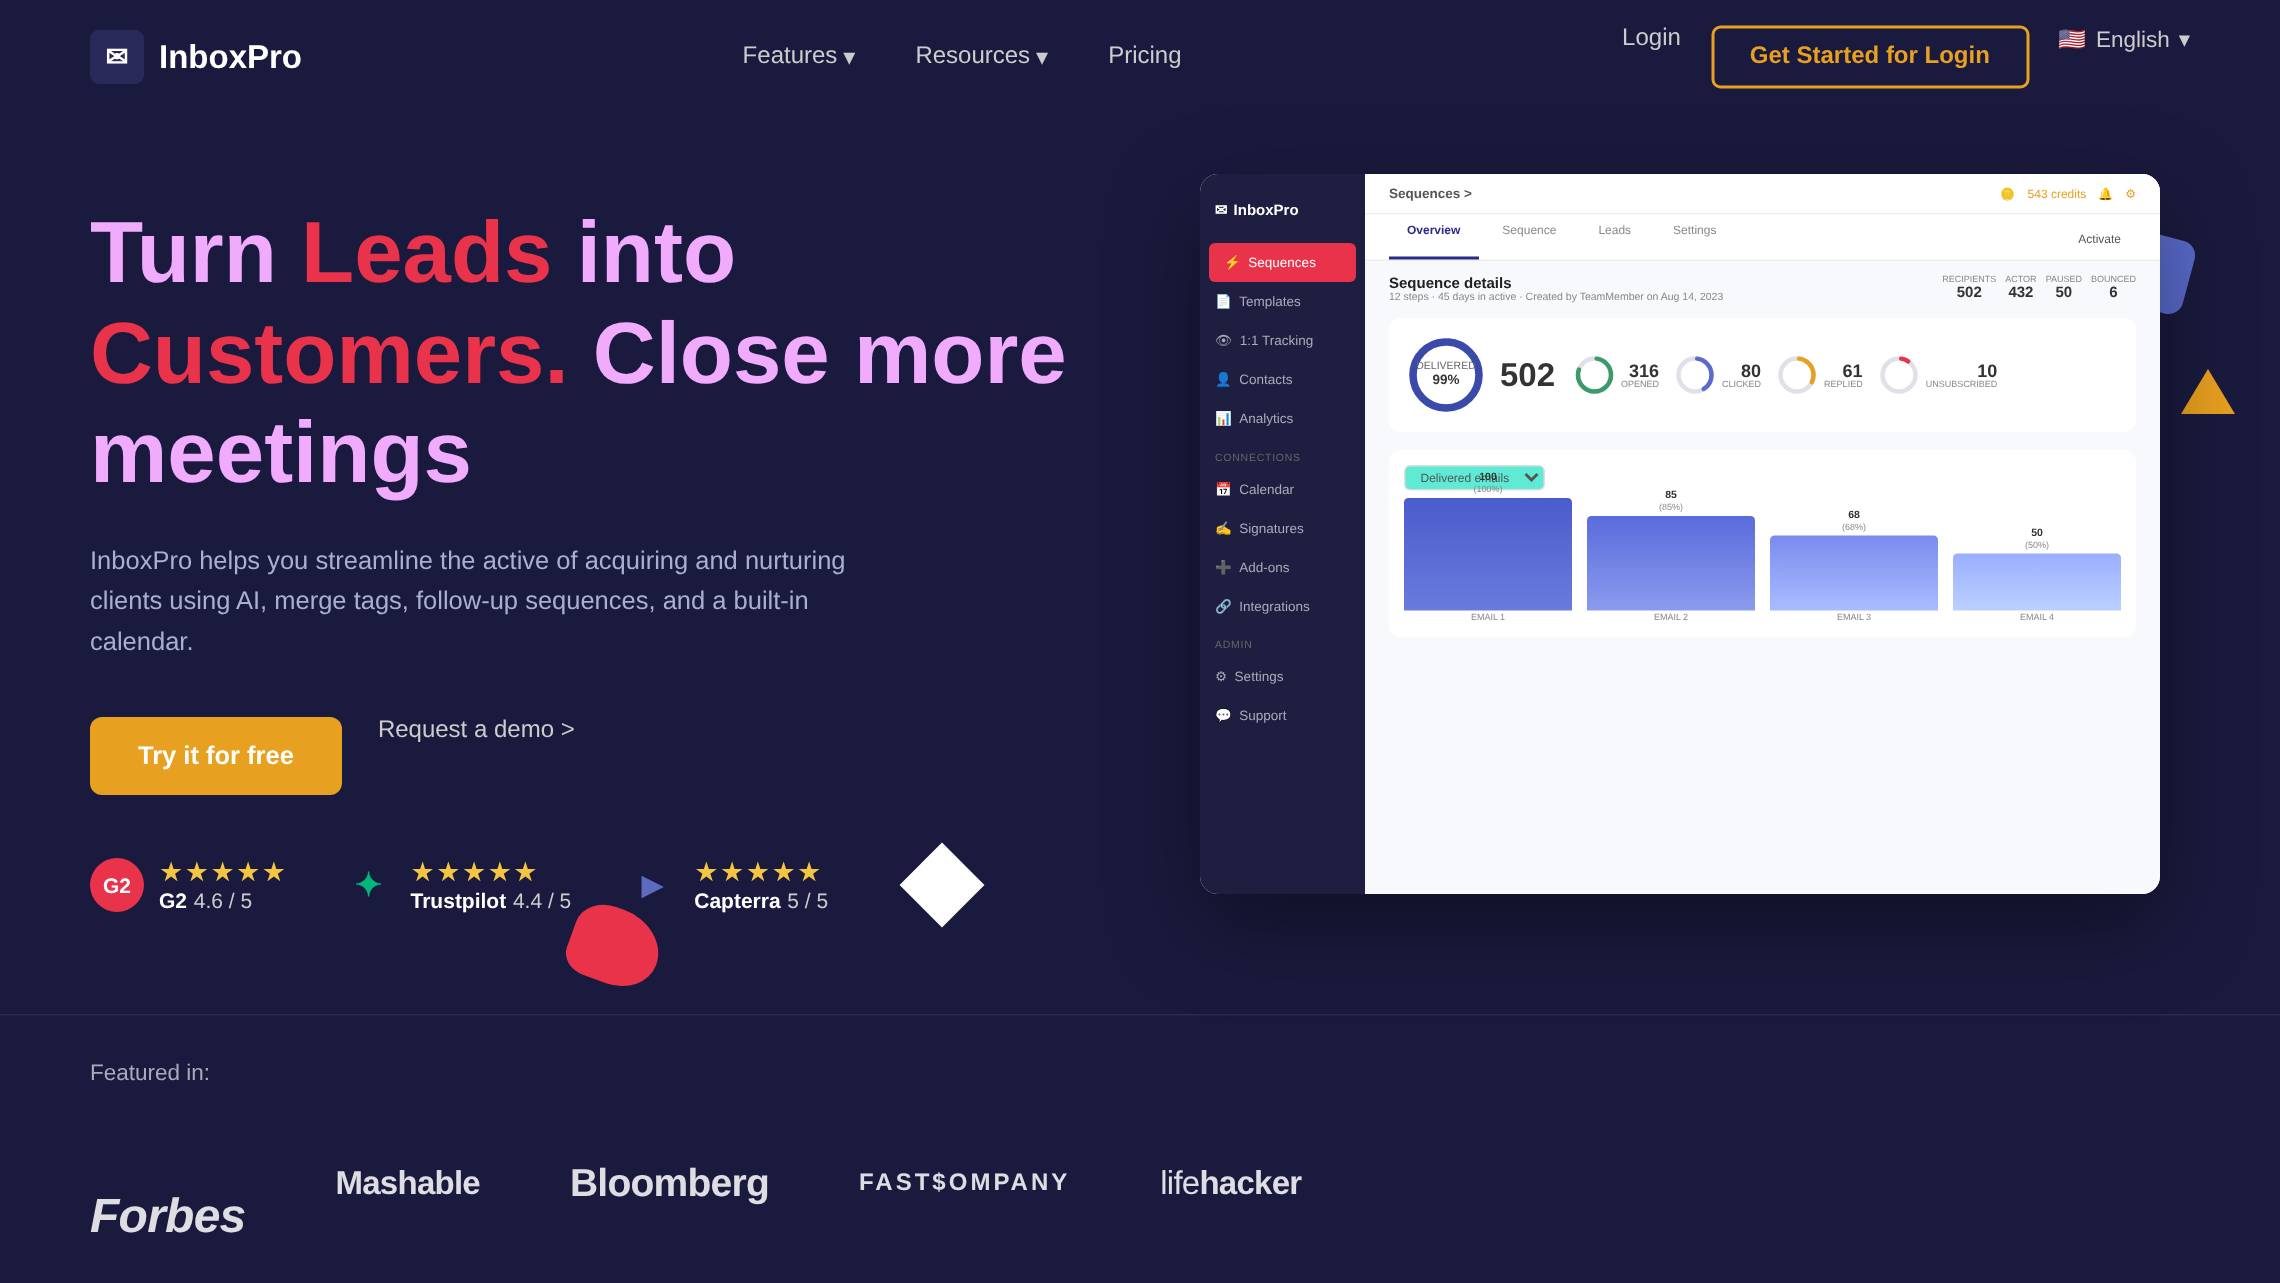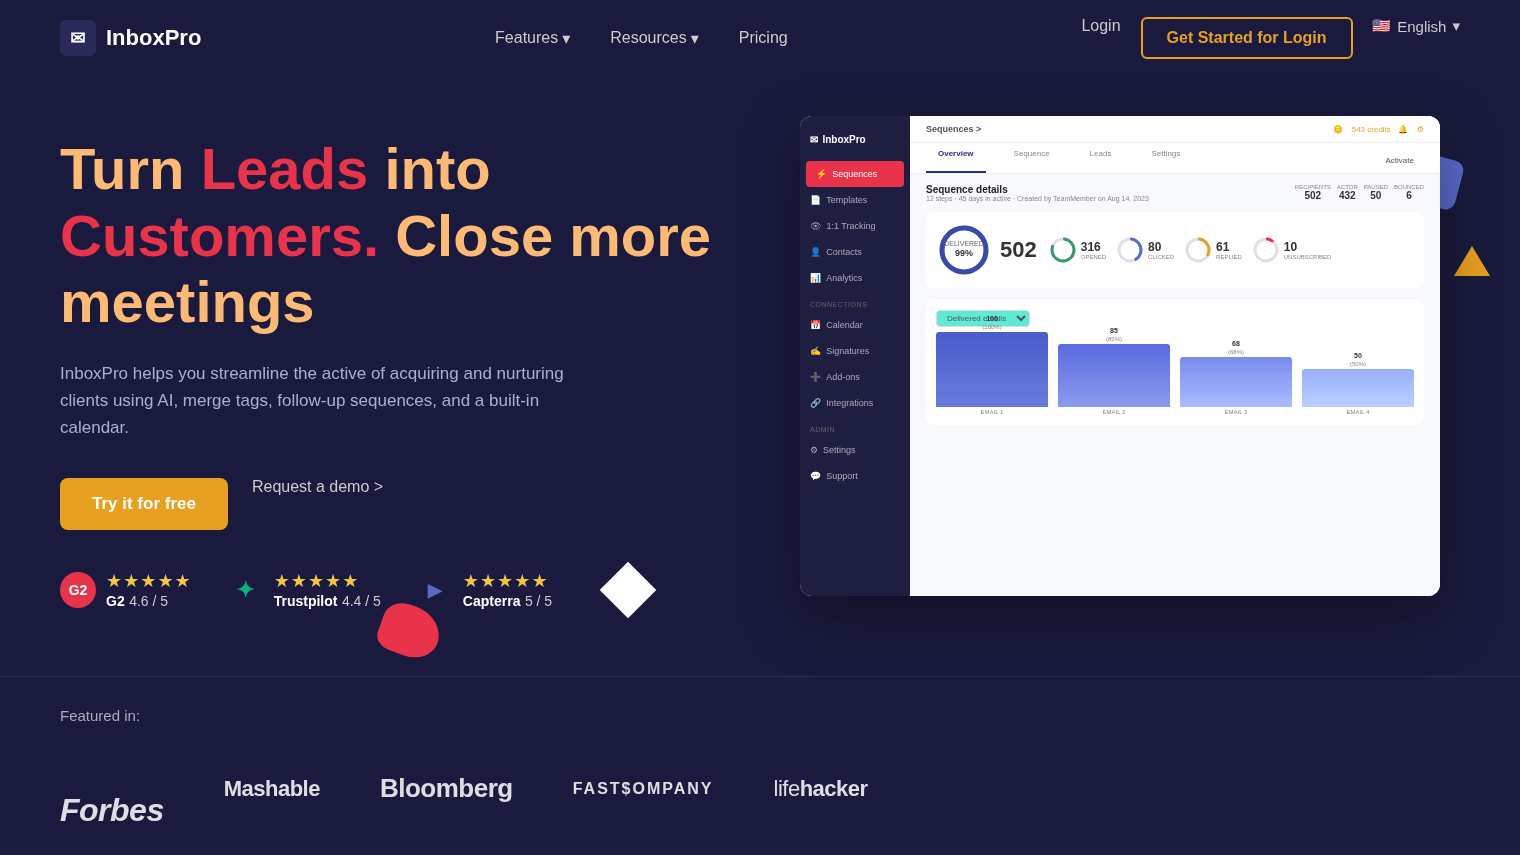--- a/index.html
+++ b/index.html
@@ -93,21 +93,21 @@
       flex: 1;
       max-width: 700px;
       padding-top: 20px;
     }
     .hero-title {
       font-size: 58px;
       font-weight: 800;
       line-height: 1.15;
       margin-bottom: 24px;
     }
-    .hero-title .white { color: #fdba74; }
+    .hero-title .white { color: #f0abfc; }
     .hero-title .red { color: #e8334a; }
     .hero-desc {
       font-size: 17px;
       color: #aab0cc;
       line-height: 1.6;
       max-width: 530px;
       margin-bottom: 36px;
     }
     .hero-actions {
       display: flex;
@@ -236,21 +236,21 @@
     }
     .app-header-right {
       display: flex;
       align-items: center;
       gap: 8px;
       font-size: 8px;
       color: #e8a020;
     }
     .app-tabs {
       display: flex;
-      gap: 16px;
+      gap: 4px;
       padding: 0 16px;
       background: #fff;
       border-bottom: 1px solid #eee;
       text-align: right;
     }
     .app-tab {
       padding: 6px 12px;
       font-size: 8px;
       color: #888;
       cursor: pointer;
@@ -296,20 +296,21 @@
     }
     .circle-gauge {
       width: 56px;
       height: 56px;
     }
     .big-number { font-size: 22px; font-weight: 800; color: #333; }
     .small-metrics {
       display: flex;
       gap: 10px;
       flex: 1;
+      text-align: right;
     }
     .small-metric {
       display: flex;
       align-items: center;
       gap: 4px;
     }
     .metric-circle {
       width: 28px;
       height: 28px;
     }

